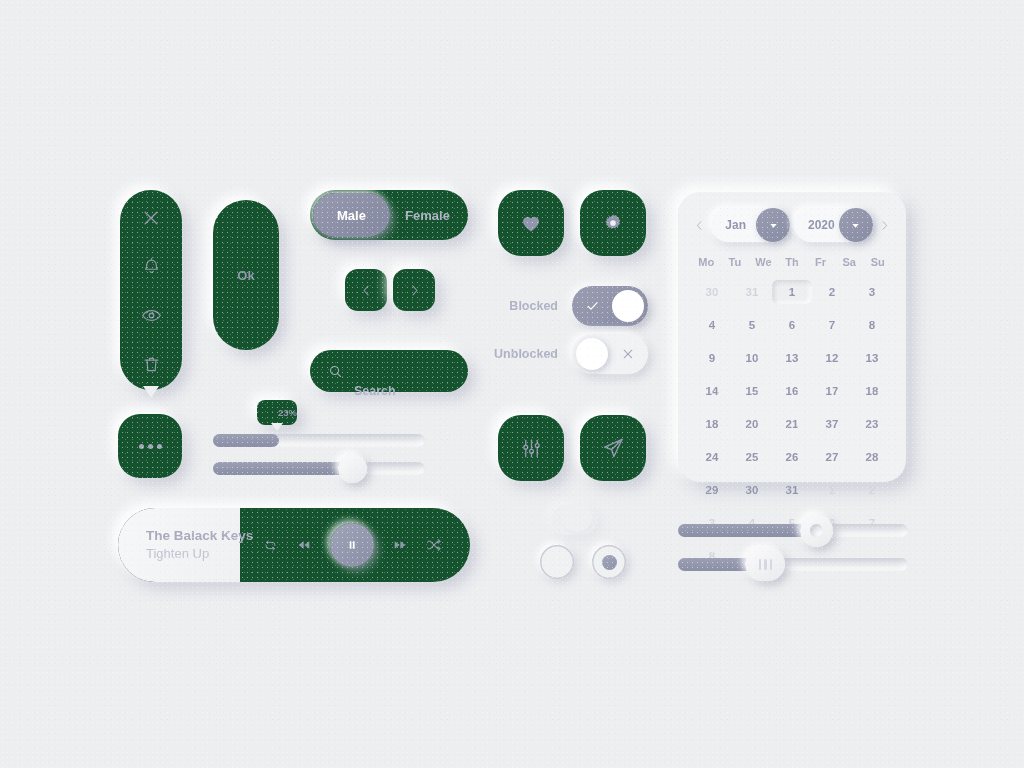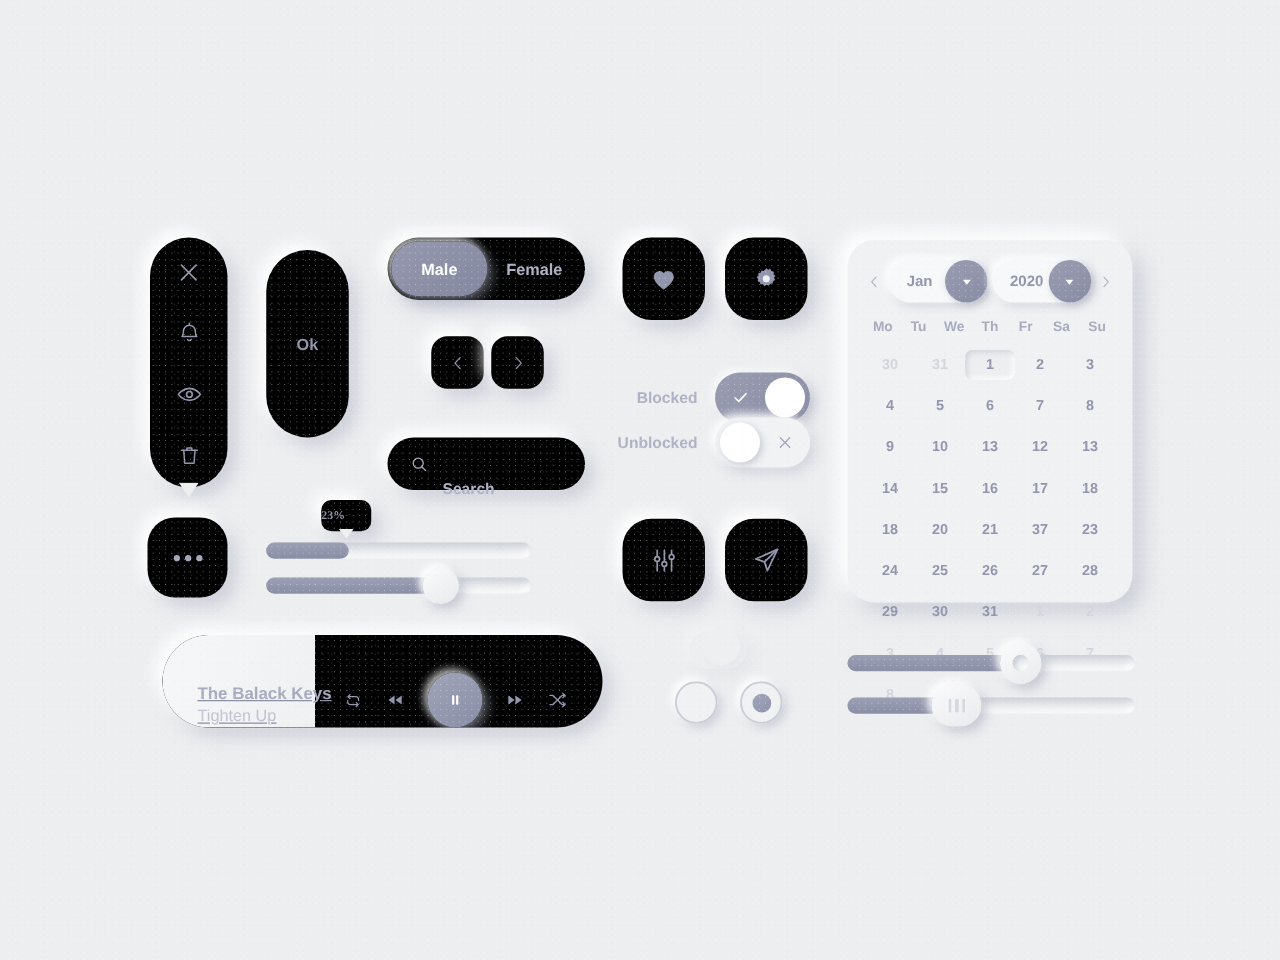--- a/index.html
+++ b/index.html
@@ -29,21 +29,21 @@
     background-size: 5px 5px, 7px 7px;
     background-position: 0 0, 3px 2px;
     z-index: 50;
   }
 
   .stage { position: absolute; inset: 0; }
   .abs { position: absolute; }
 
   
   .raised {
-    background: #000000;
+    background: #14532d;
     box-shadow: -6px -6px 12px rgba(255,255,255,.95),
                  7px  7px 14px rgba(174,178,195,.50);
   }
 
   .ico { display:block; }
   .ico svg { display:block; }
 
   
   #icon-panel {
     left: 120px; top: 190px; width: 62px; height: 200px;
@@ -113,22 +113,22 @@
     border-radius: 22px;
     display:flex; align-items:center; justify-content:center;
     gap: 4px; cursor:pointer;
   }
   #dots-button i { width:5px; height:5px; border-radius:50%; background:#a3a7bb; display:block; }
 
   
   #slider-tooltip {
     left: 257px; top: 400px; width: 40px; height: 25px;
     border-radius: 8px;
-    display:flex; align-items:center; justify-content:flex-start;
-    font-size: 9.5px; font-weight: 700; color: #9296ad; font-family: Liberation Serif, serif;
+    display:flex; align-items:center; justify-content:flex-end;
+    font-size: 9.5px; font-weight: 700; color: #9296ad;
   }
   #slider-tooltip .tip {
     position:absolute; left:50%; bottom:-6px; transform: translateX(-50%);
     width:12px; height:8px; background:#eeeff1;
     clip-path: polygon(0 0, 100% 0, 50% 100%);
   }
 
   
   .slider-track {
     height: 13px; border-radius: 7px;
@@ -146,25 +146,24 @@
     position:absolute; right: 58px; top: -8px;
     width: 29px; height: 29px; border-radius: 50%;
     background: linear-gradient(145deg,#fbfbfc,#e8e9ec);
     box-shadow: -3px -3px 6px rgba(255,255,255,.95),
                  4px  4px 9px rgba(160,164,182,.55);
     cursor: grab;
   }
 
   
   #music-player {
-    left: 130px; top: 508px; width: 352px; height: 74px;
+    left: 118px; top: 508px; width: 352px; height: 74px;
     border-radius: 37px;
-    display:flex; align-items:flex-end; padding: 0 28px;
+    display:flex; align-items:center; padding: 0 28px;
     overflow: hidden;
-    text-decoration: underline;
   }
   #music-player .cover {
     position:absolute; left:0; top:0; width: 122px; height:100%;
     background: linear-gradient(110deg, #f6f7f8 0%, #eff0f2 100%);
   }
   #music-player .meta { position:relative; width: 150px; }
   #music-player .title { font-size: 13.5px; font-weight: 700; color: #a7abbd; line-height: 1.35; }
   #music-player .sub   { font-size: 13px; font-weight: 400; color: #c0c3d0; line-height: 1.35; }
   #music-player .ctrls { position:relative; display:flex; align-items:center; gap: 18px; color:#9296ad; }
   #music-player .mbtn { cursor:pointer; display:flex; }
@@ -183,21 +182,21 @@
     display:flex; align-items:center; justify-content:center;
     color:#9296ad; cursor:pointer;
   }
   #btn-heart { left: 498px; top: 190px; }
   #btn-gear  { left: 580px; top: 190px; }
   #btn-eq    { left: 498px; top: 415px; }
   #btn-send  { left: 580px; top: 415px; }
 
   
   .switch-row { display:flex; align-items:center; gap: 14px; }
-  #switch-blocked-row   { left: 480px; top: 298px; }
+  #switch-blocked-row   { left: 480px; top: 286px; }
   #switch-unblocked-row { left: 480px; top: 334px; }
   .switch-label { font-size: 12.5px; font-weight: 700; color: #aeb2c4; width: 78px; text-align: right; }
   .switch {
     position: relative; width: 76px; height: 40px; border-radius: 20px; cursor: pointer;
   }
   .switch.on {
     background: linear-gradient(145deg,#9a9db1,#888ca4);
     box-shadow: -3px -3px 8px rgba(255,255,255,.80),
                  4px  4px 10px rgba(160,164,182,.55);
   }

